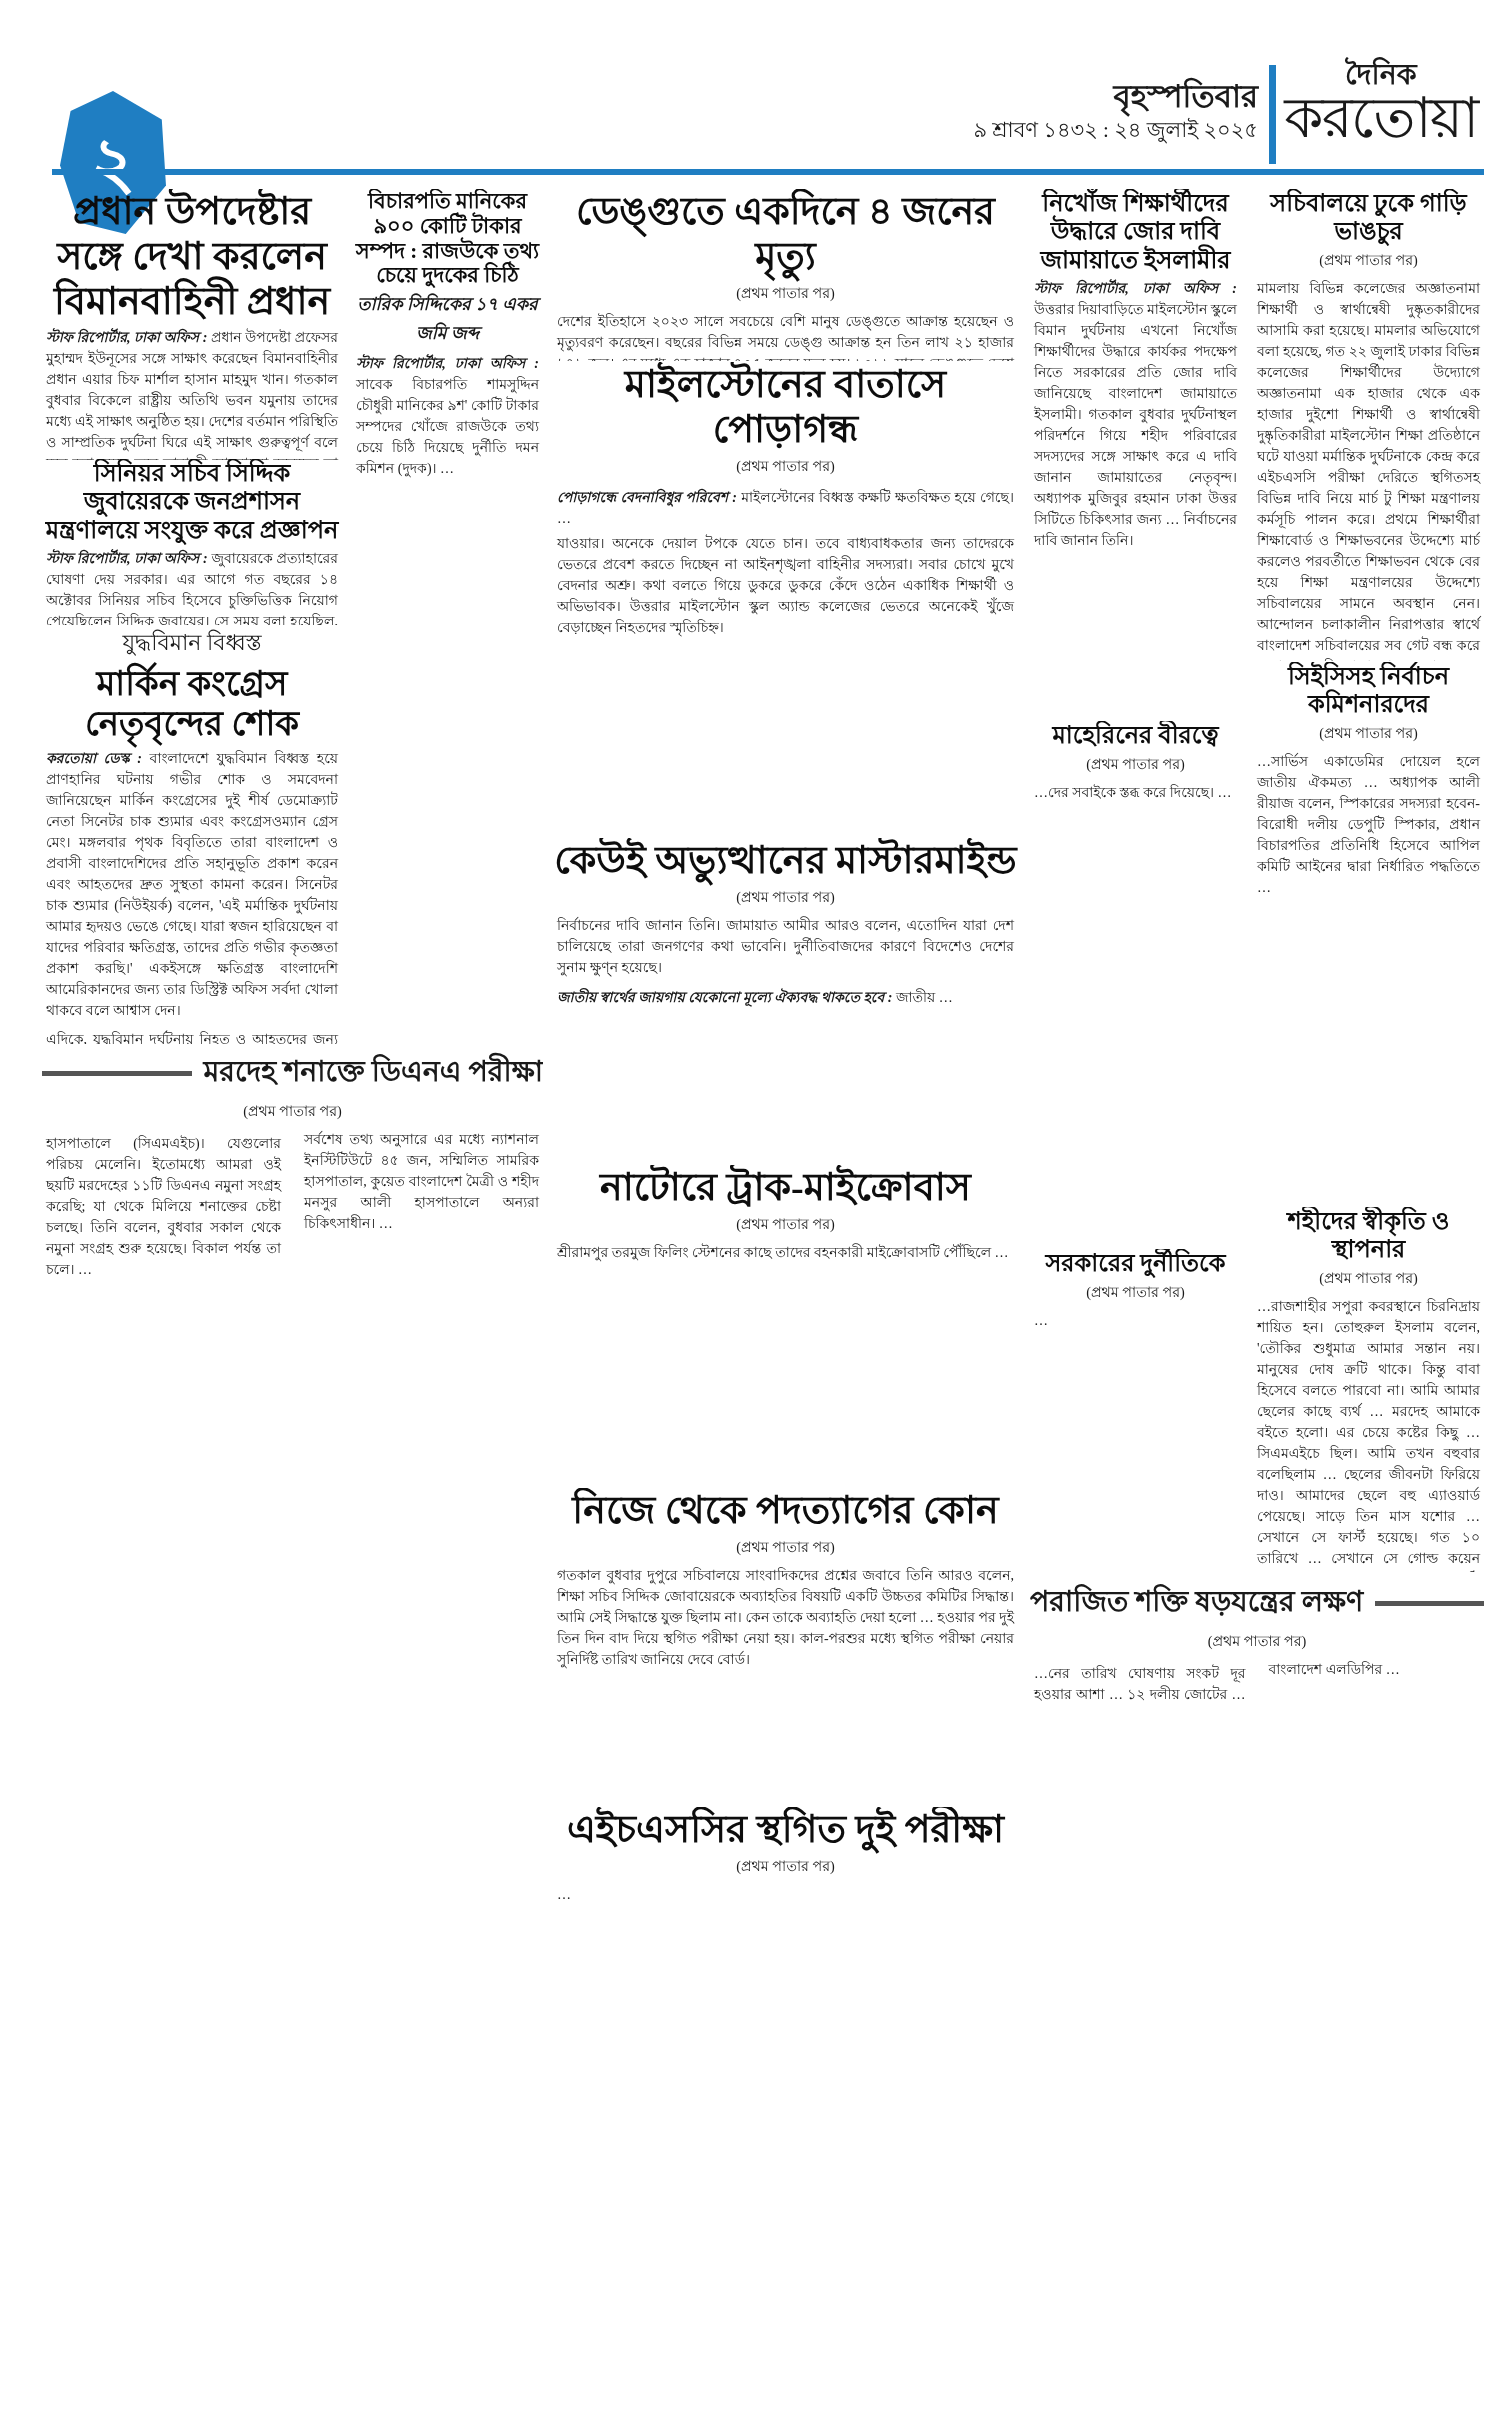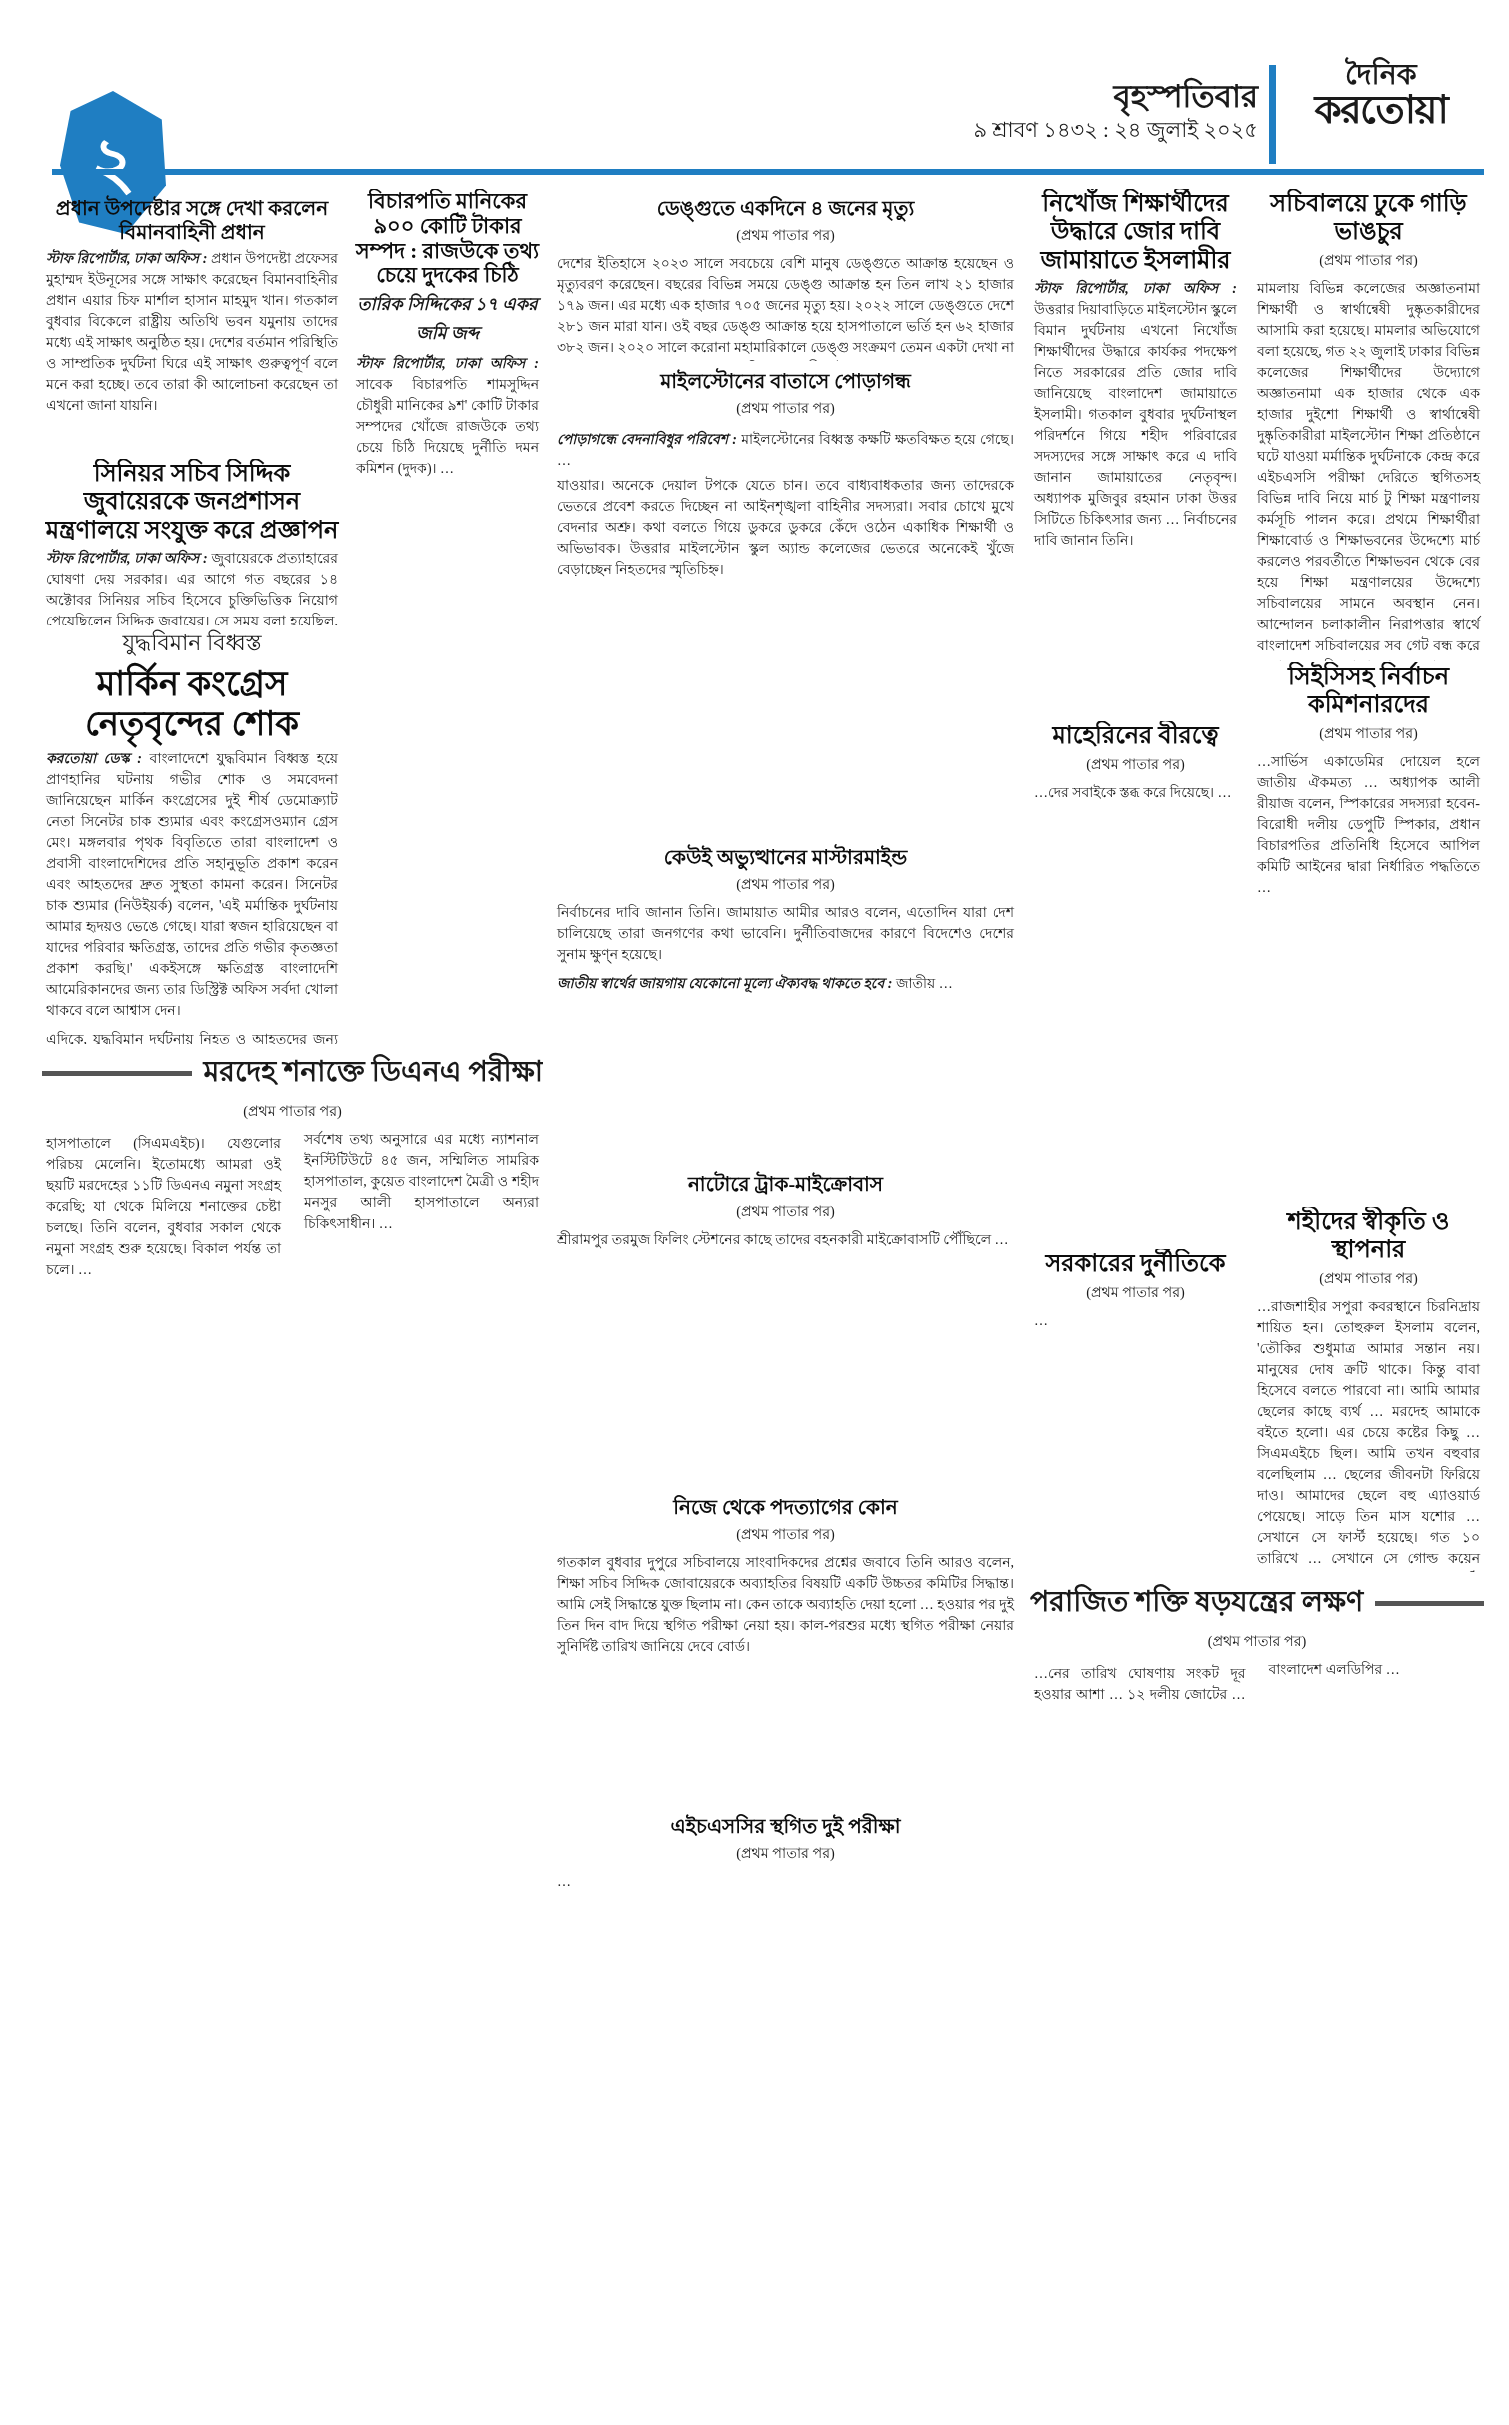--- a/index.html
+++ b/index.html
@@ -14,27 +14,27 @@
     clip-path:polygon(50% 0%, 96% 20%, 100% 66%, 62% 100%, 18% 92%, 0% 52%, 10% 14%);
     display:flex;align-items:center;justify-content:center;
   }
   .badge-num{color:#fff;font-size:70px;font-weight:700;font-family:"DejaVu Sans",sans-serif;line-height:1;}
   .hdr-right{position:absolute;right:25px;top:65px;width:688px;height:101px;}
   .weekday{position:absolute;right:226px;top:6.7px;width:335px;text-align:right;font-size:31px;font-weight:700;}
   .dateline{position:absolute;right:226px;top:49px;width:436px;text-align:right;font-size:21px;}
   .vbar{position:absolute;right:208px;top:0;width:7.5px;height:99px;background:#1f7ec2;}
   .masthead{position:absolute;right:6.7px;top:-5px;width:193px;text-align:center;font-family:"DejaVu Sans",sans-serif;}
   .masthead .mt-top{font-size:28.5px;font-weight:900;line-height:1.05;}
-  .masthead .mt-main{font-size:39px;font-weight:700;line-height:1.0;letter-spacing:-1.7px;}
+  .masthead .mt-main{font-size:56px;font-weight:400;line-height:1.0;letter-spacing:-1.7px;}
   .blue-rule{position:absolute;left:52px;top:169px;width:1432px;height:5.9px;background:#1f7ec2;}
   
   .art{position:absolute;overflow:hidden;}
   .hl{margin:0 0 3.4px 0;text-align:center;font-weight:700;line-height:1.18;color:#0d0d0d;}
   .hl-xl{font-size:34px;}
-  .hl-lg{font-size:20px;margin-top:8px;}
+  .hl-lg{font-size:38px;}
   .hl-md{font-size:24px;}
   .hl-sm{font-size:21px;}
   .kicker{text-align:center;font-size:22px;font-weight:400;margin:0 0 1.7px 0;}
   .subhead{text-align:center;font-size:17.6px;font-weight:700;margin:1.7px 0;font-style:italic;}
   .cont{text-align:center;font-size:14.3px;margin:0 0 5px 0;}
   .body-txt{font-size:14px;line-height:1.5;text-align:justify;margin:4px;}
   .byline{font-weight:700;font-style:italic;}
   .lead-in{font-weight:700;font-style:italic;}
   .two-col{column-count:2;column-gap:15px;column-rule:none;}
   .hl-flex{display:flex;align-items:center;gap:11.7px;margin:0 0 3.4px 0;}

